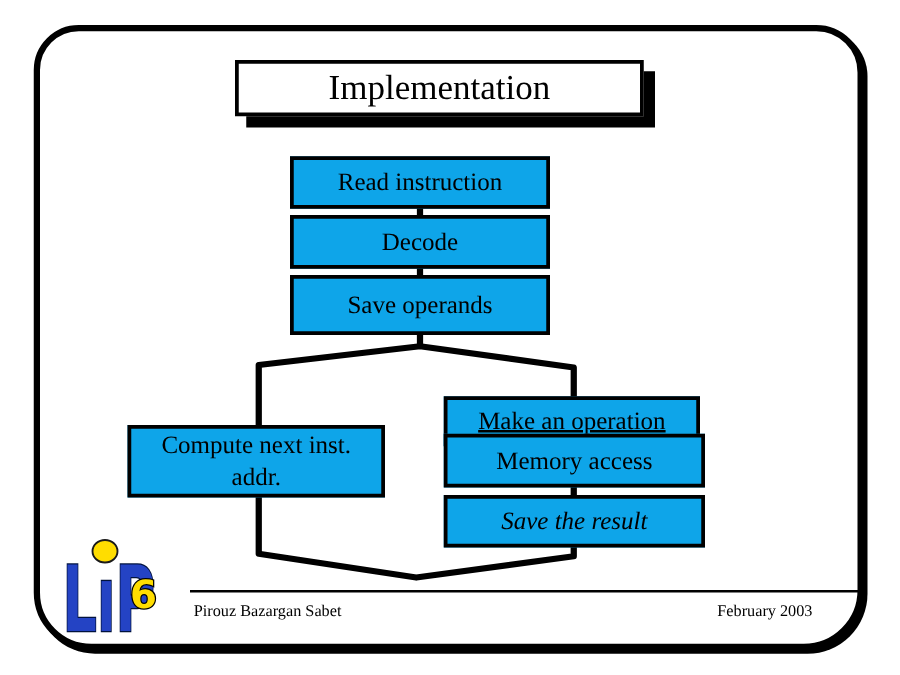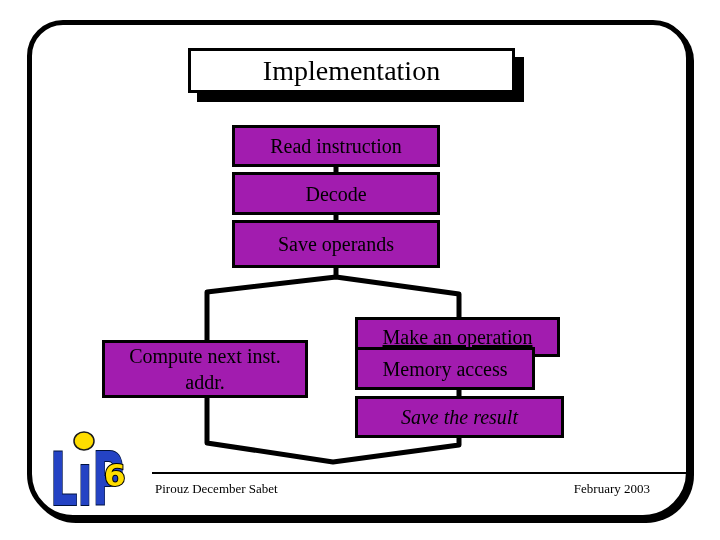--- a/index.html
+++ b/index.html
@@ -42,38 +42,38 @@
     box-shadow: 9px 9px 0 0 #000000;
     box-sizing: border-box;
     display: flex;
     align-items: center;
     justify-content: center;
     font-size: 28px;
     z-index: 2;
   }
   .flow-box {
     position: absolute;
-    background: #a21caf;
+    background: #0ea5e9;
     border: 3px solid #000000;
     box-sizing: border-box;
     display: flex;
     align-items: center;
     justify-content: center;
     text-align: center;
     font-size: 20px;
     line-height: 26px;
     z-index: 2;
     padding: 0 4px;
   }
   .box-read-instruction { left: 232px; top: 125px; width: 208px; height: 42px; }
   .box-decode           { left: 232px; top: 172px; width: 208px; height: 43px; }
   .box-read-operands    { left: 232px; top: 220px; width: 208px; height: 48px; }
   .box-compute-next     { left: 102px; top: 340px; width: 206px; height: 58px; }
   .box-make-operation   { left: 355px; top: 317px; width: 205px; height: 40px; text-decoration: underline; }
-  .box-memory-access    { left: 355px; top: 347px; width: 180px; height: 43px; }
+  .box-memory-access    { left: 355px; top: 347px; width: 209px; height: 43px; }
   .box-save-result      { left: 355px; top: 396px; width: 209px; height: 42px; font-style: italic; }
   .footer-rule {
     position: absolute;
     left: 152px;
     top: 472px;
     width: 537px;
     height: 2px;
     background: #000000;
     z-index: 2;
   }
@@ -130,20 +130,20 @@
   <span>Make an operation</span>
 </div>
 <div class="flow-box box-memory-access">
   <span>Memory access</span>
 </div>
 <div class="flow-box box-save-result">
   <span>Save the result</span>
 </div>
 
 <div class="footer-rule"></div>
-<div class="footer-author">Pirouz December Sabet</div>
+<div class="footer-author">Pirouz Bazargan Sabet</div>
 <div class="footer-date">February 2003</div>
 
 <svg class="logo" width="92" height="90" viewBox="0 0 92 90" xmlns="http://www.w3.org/2000/svg">
   <ellipse cx="38" cy="15" rx="10" ry="9" fill="#ffdd00" stroke="#1a1a1a" stroke-width="1.5"></ellipse>
   <text x="4" y="79" textLength="74" lengthAdjust="spacingAndGlyphs" font-family="DejaVu Sans, sans-serif" font-weight="bold" font-size="73" fill="#2443c4" stroke="#00123d" stroke-width="2" paint-order="stroke">LıP</text>
   <text x="58" y="60" font-family="DejaVu Sans, sans-serif" font-weight="bold" font-size="31" fill="#ffdd00" stroke="#000000" stroke-width="2" paint-order="stroke">6</text>
 </svg>
 
 </body></html>

